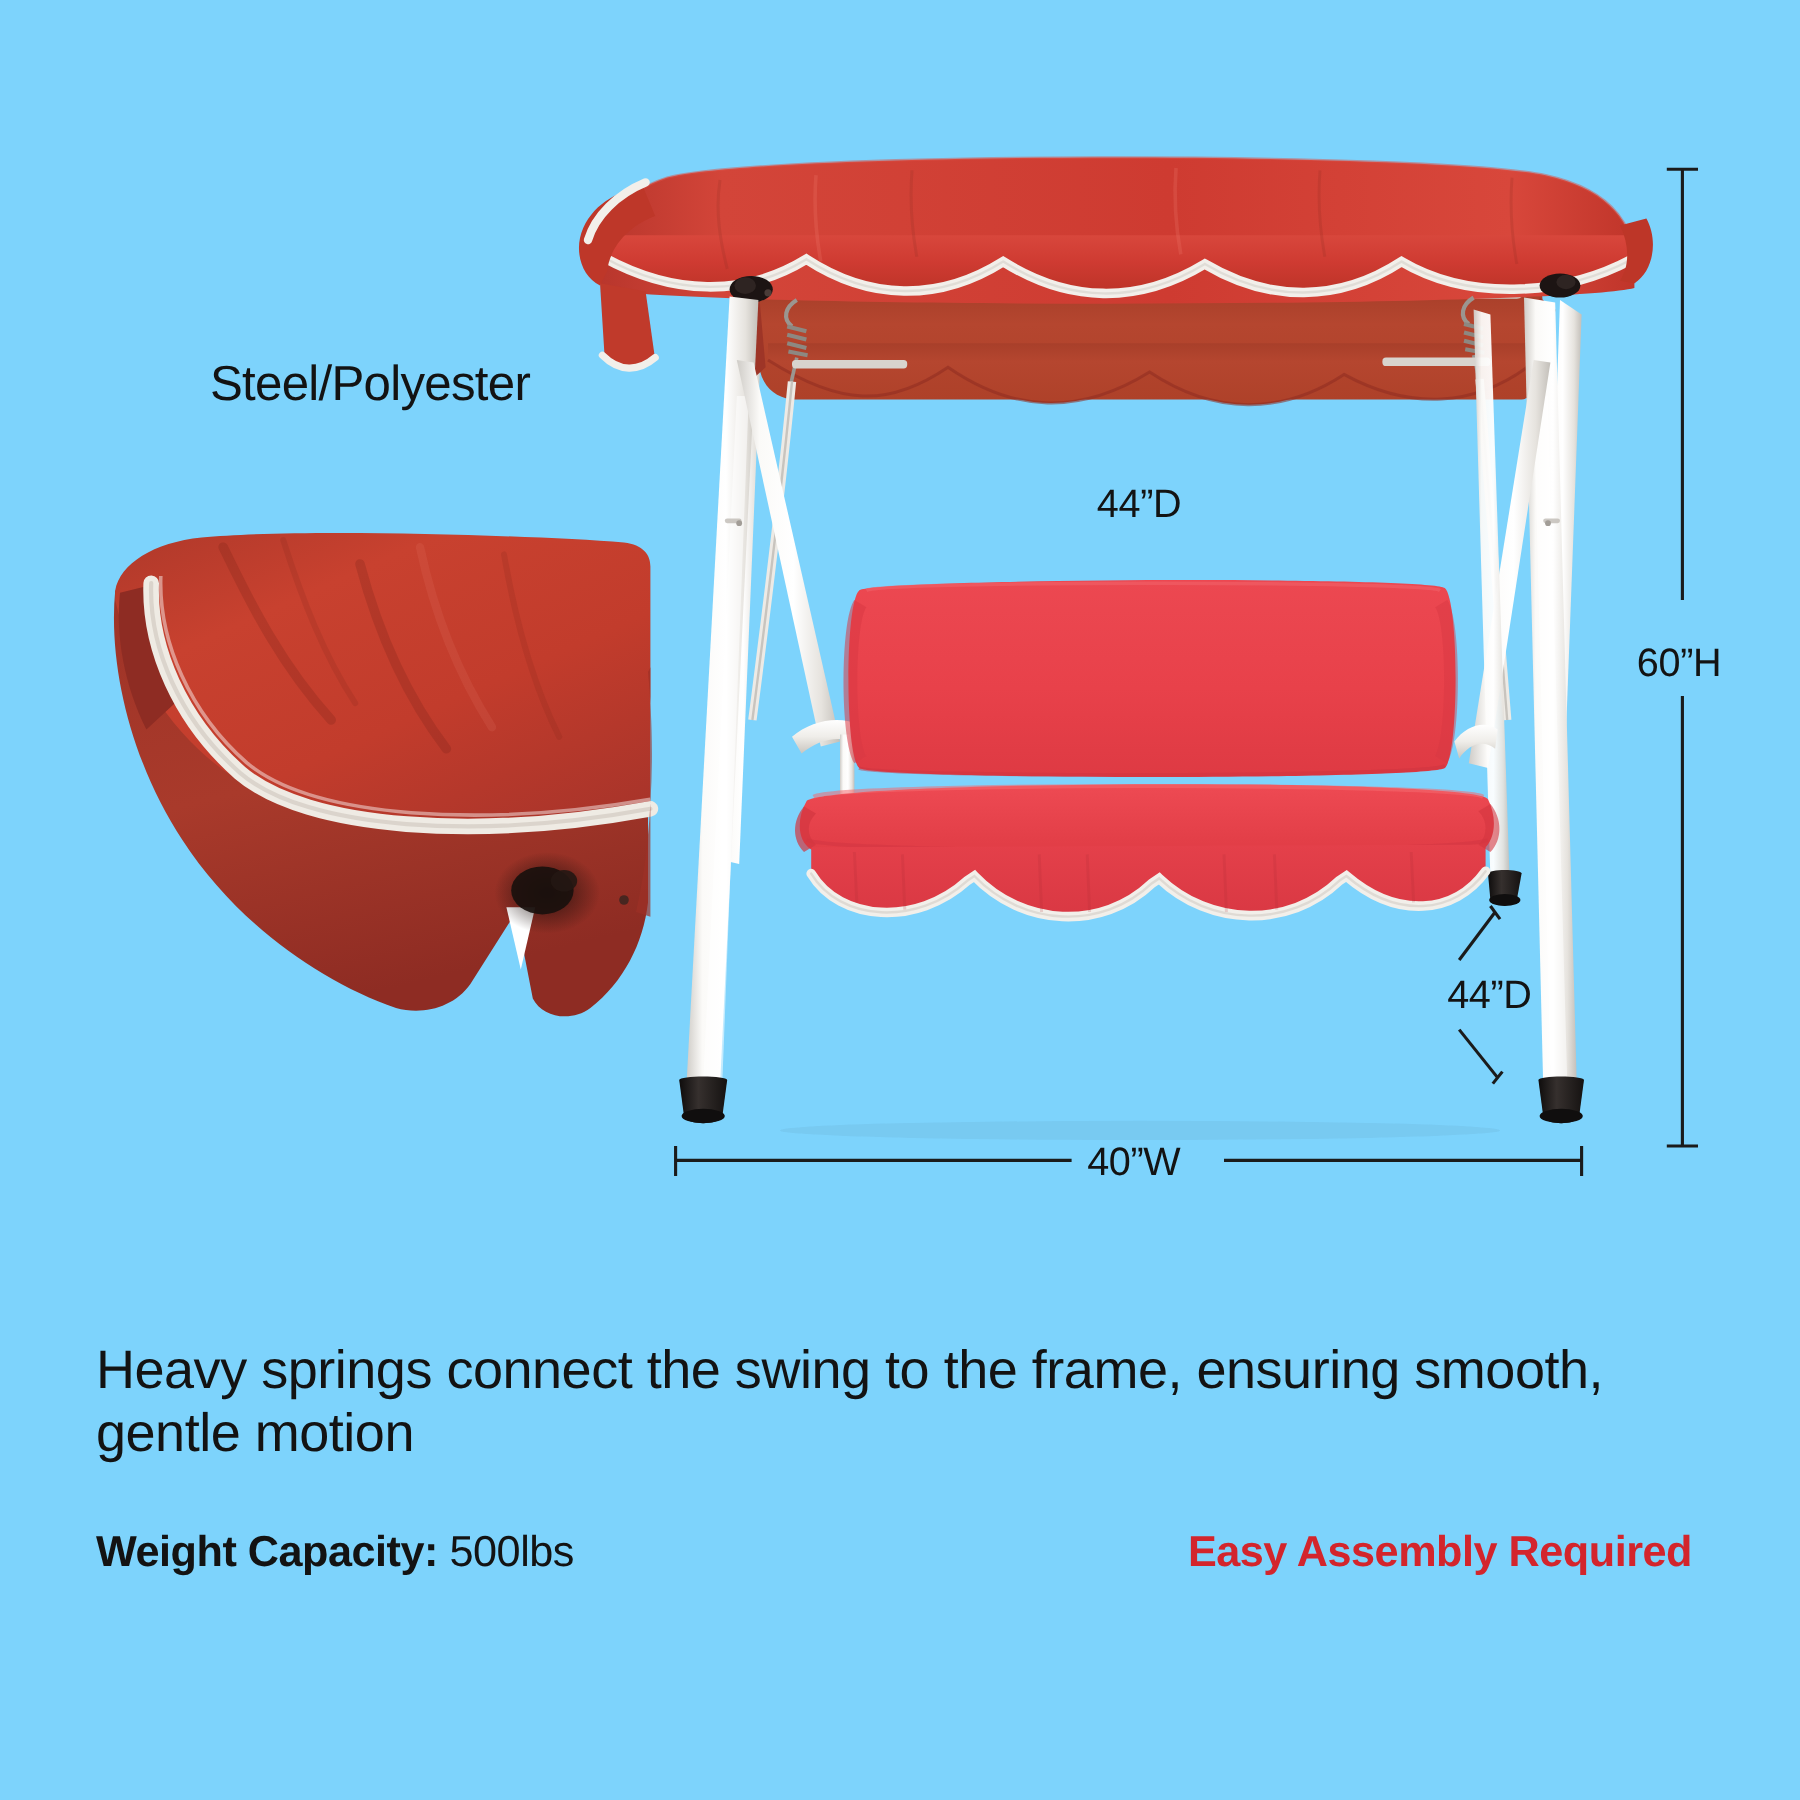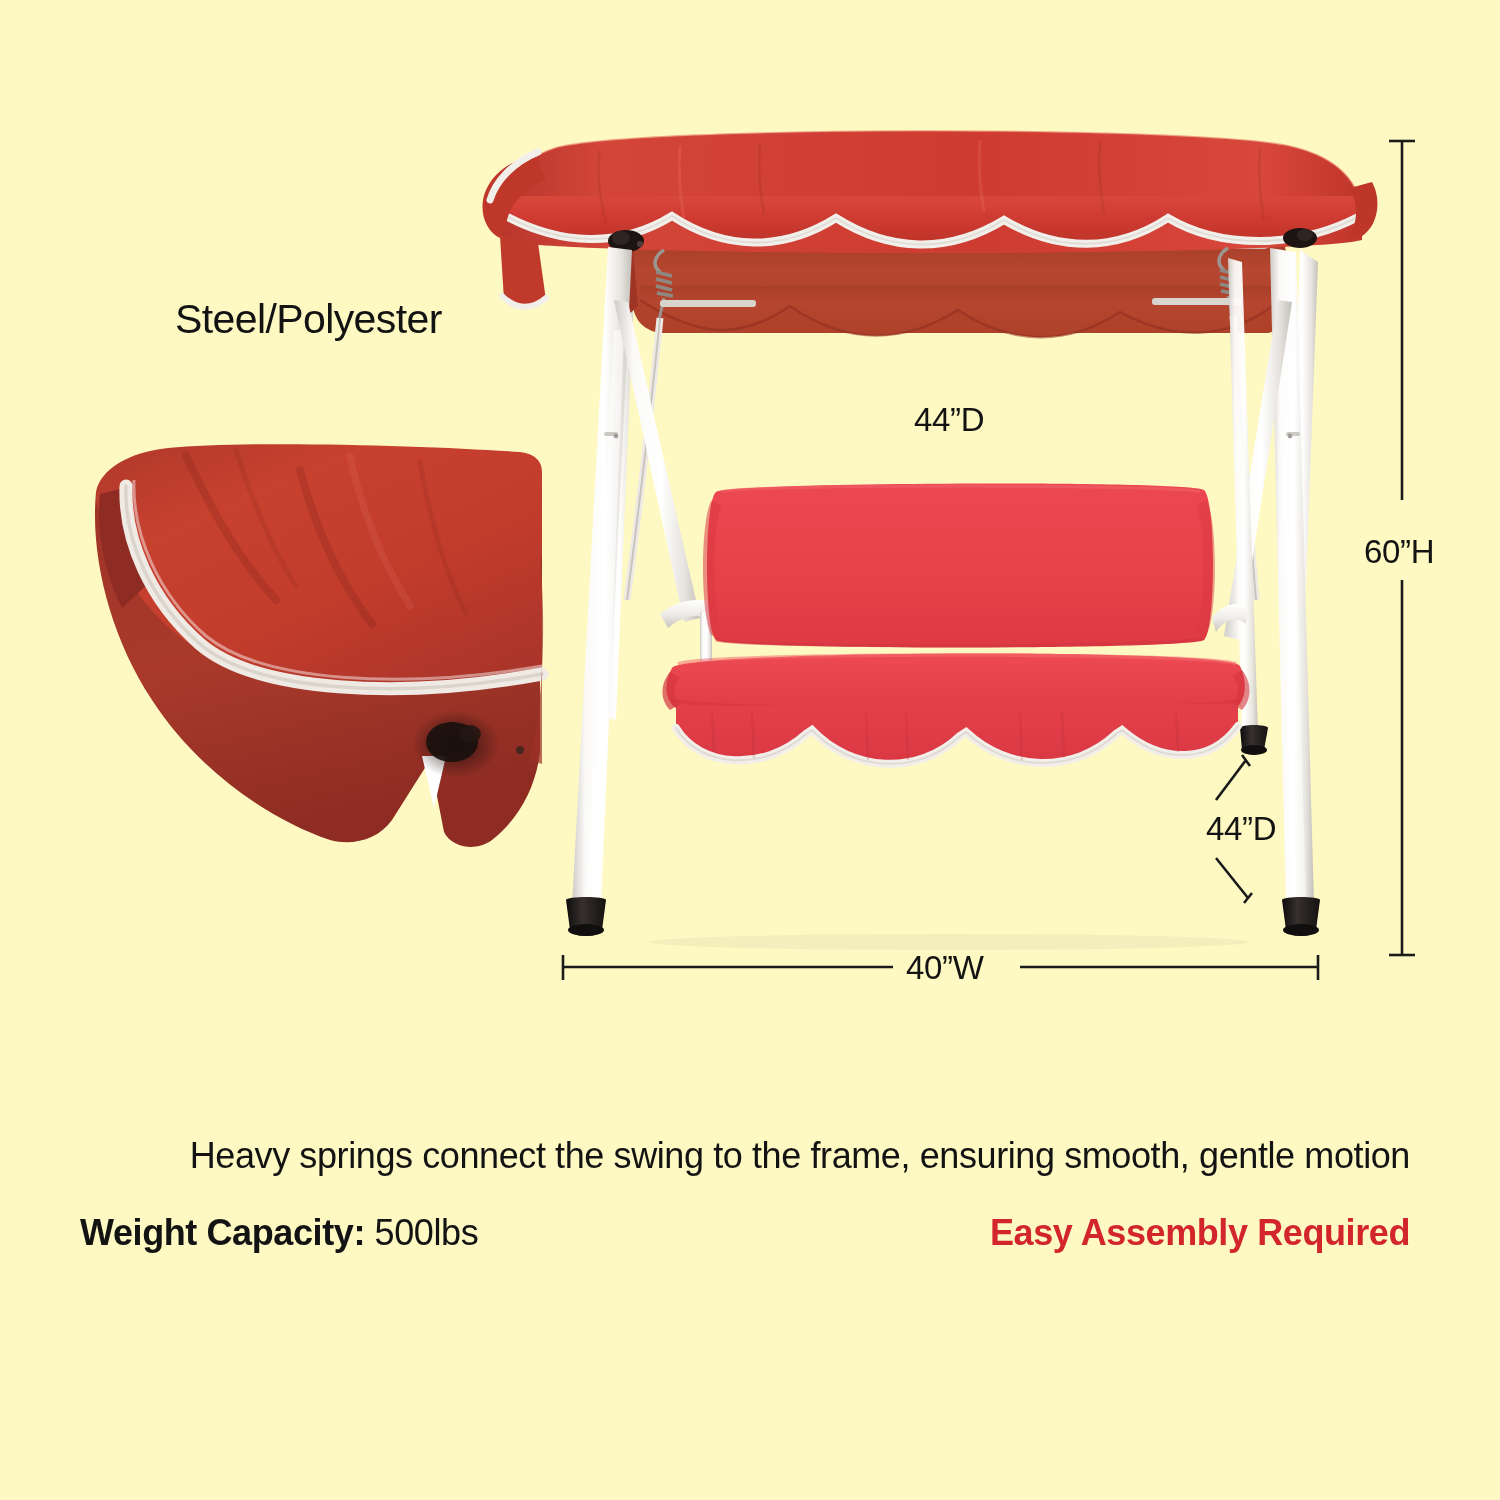--- a/index.html
+++ b/index.html
@@ -2,21 +2,21 @@
 <html><head>
 <meta charset="utf-8">
 <style>
   * { margin:0; padding:0; box-sizing:border-box; }
   html, body {
     width:1500px; height:1500px;
     background:#ffffff;
     font-family:"Liberation Sans", sans-serif;
     overflow:hidden;
   }
-  #page { position:relative; width:1500px; height:1500px; background:#fef9c3;text-align:right; }
+  #page { position:relative; width:1500px; height:1500px; background:#7dd3fc; }
 
   
   .material-label {
     position:absolute; left:175px; top:296px;
     font-size:41px; font-weight:400; color:#131313;
     letter-spacing:-0.6px; white-space:nowrap;
   }
 
   
   .dim {
@@ -26,23 +26,23 @@
   }
   .dim-depth-top { left:914px; top:401px; }
   .dim-depth-bot { left:1206px; top:810px; }
   .dim-height    { left:1364px; top:533px; }
   .dim-width     { left:906px;  top:949px; }
 
   
   .specs { position:absolute; left:80px; top:1072px; width:1345px; }
   .spec-row { color:#131313; letter-spacing:-0.4px; }
   .spec-1 { font-size:36px; line-height:46px; }
-  .spec-2 { font-size:36px; line-height:52px; margin-top:58px; max-width:1330px; }
+  .spec-2 { font-size:45px; line-height:52px; margin-top:44px; max-width:1330px; }
   .spec-3row {
-    margin-top:30px; display:flex; align-items:baseline;
+    margin-top:52px; display:flex; align-items:baseline;
     justify-content:space-between; width:1330px;
   }
   .spec-3 { font-size:36px; white-space:nowrap; }
   .assembly {
     font-size:36px; font-weight:700; color:#D3252C;
     letter-spacing:-0.4px; white-space:nowrap;
   }
   .b { font-weight:700; }
 
   svg { display:block; }

